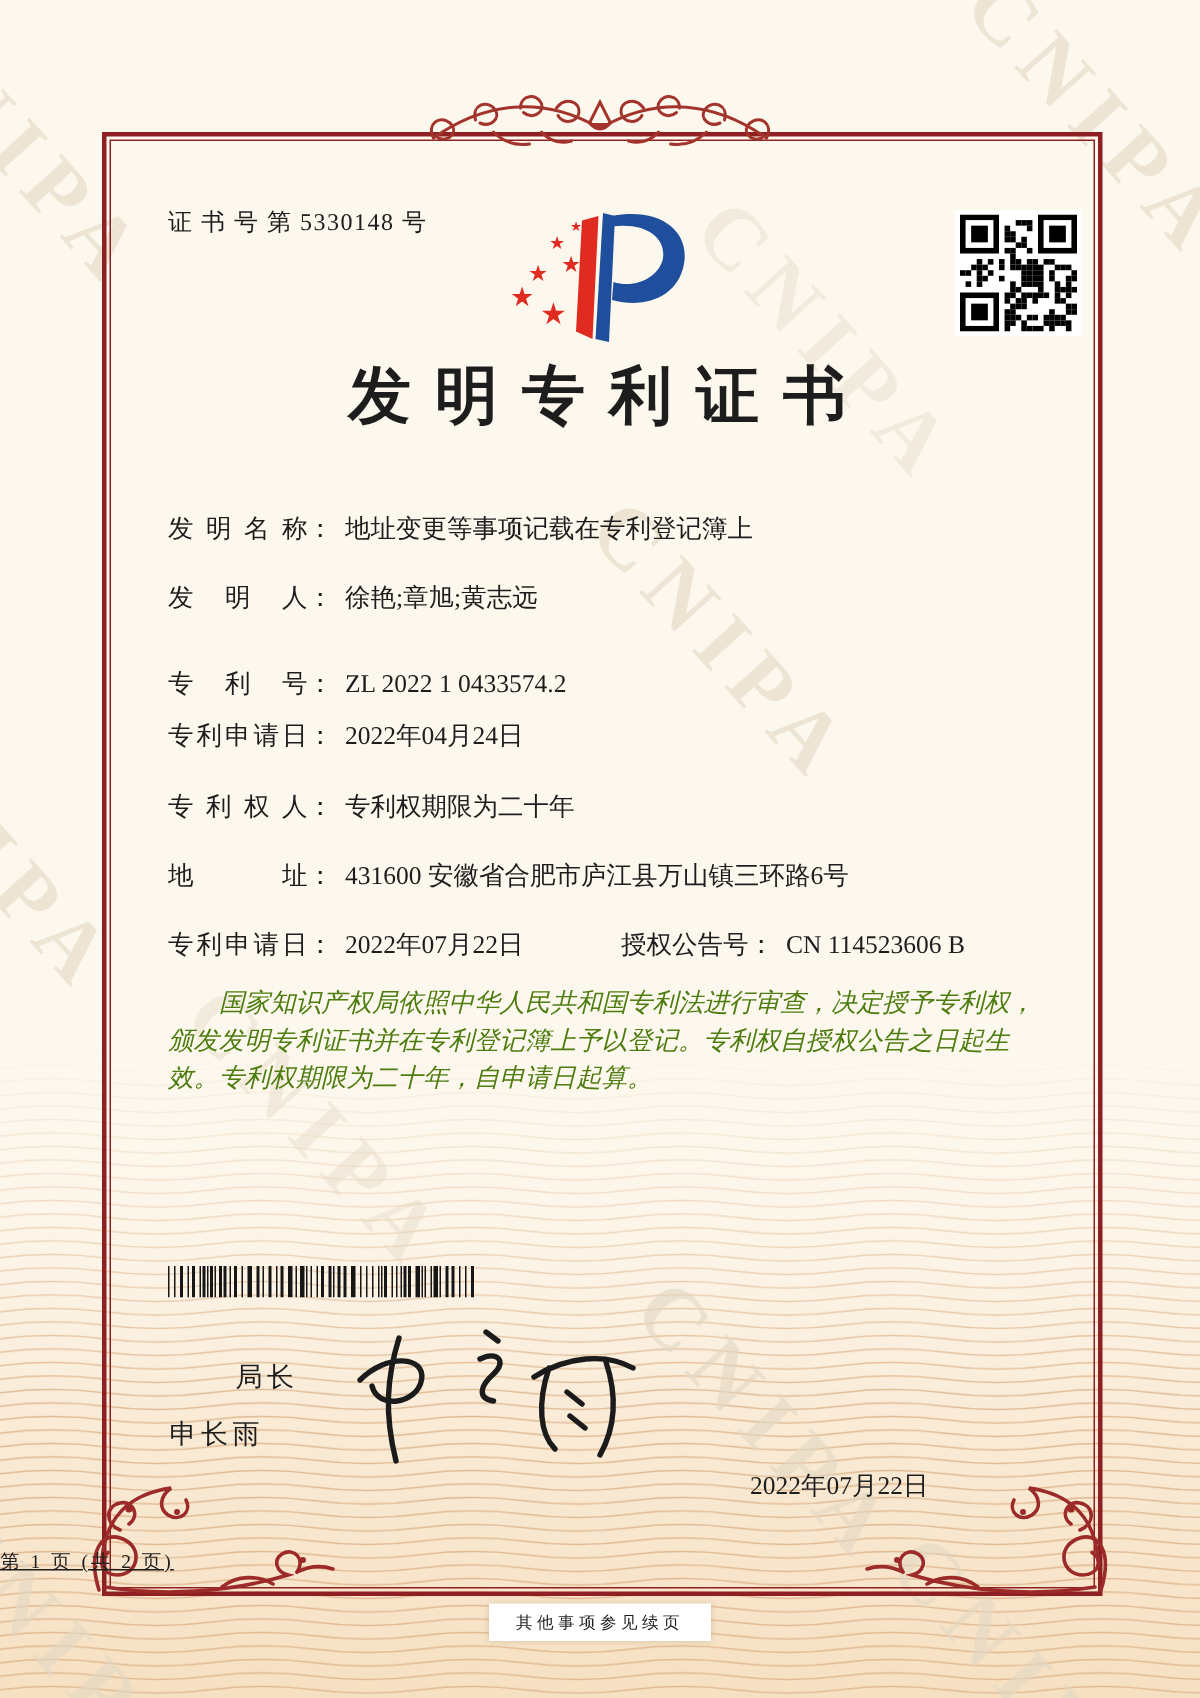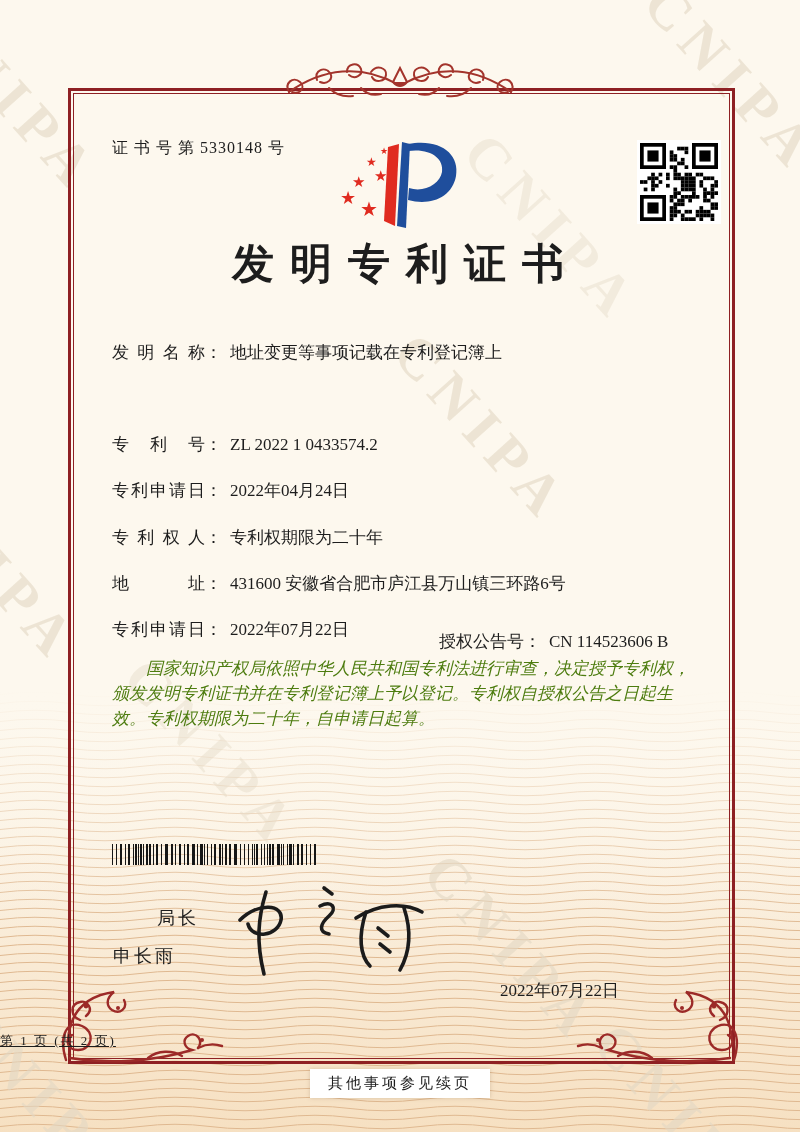--- a/index.html
+++ b/index.html
@@ -26,32 +26,32 @@
   .frame-inner{position:absolute;inset:2px;border:1px solid #8e2023;}
   .orn{position:absolute;z-index:3;}
   
   .c{position:absolute;z-index:4;}
   .cert-no{left:112px;top:138px;font-size:16px;letter-spacing:1px;}
   .title{left:0;right:4px;top:236px;text-align:center;font-size:42px;font-weight:bold;
          letter-spacing:16px;padding-left:16px;}
   .row{left:112px;font-size:17px;white-space:nowrap;}
   .row .lbl{display:inline-block;width:93px;text-align:justify;text-align-last:justify;vertical-align:top;}
   .row .val{margin-left:8px;}
-  .row .pair2{position:absolute;left:302px;top:12px;white-space:nowrap;margin-left:25px;}
+  .row .pair2{position:absolute;left:302px;top:0;white-space:nowrap;}
   .paras{left:112px;top:656px;width:580px;font-size:17px;line-height:25px;
          font-style:italic;color:#4d7c0f;}
   .paras p{margin:0;text-indent:2em;}
   .barcode{left:112px;top:844px;width:208px;height:21px;}
   .sig-title{left:113px;top:906px;font-size:18px;letter-spacing:3px;margin-left:44px;}
   .sig-name{left:113px;top:944px;font-size:18px;letter-spacing:3px;}
   .signature{left:228px;top:880px;}
   .date{left:500px;top:979px;font-size:17px;}
   .page-info{left:0;right:0;top:1032px;text-align:left;font-size:13px;letter-spacing:2px;text-decoration:underline;}
   .footer-note{left:50%;transform:translateX(-50%);top:1069px;background:#ffffff;
-    padding:5px 18px;font-size:15px;letter-spacing:3px;box-shadow:0 0 4px rgba(120,90,60,.25);}
+    padding:5px 18px;font-size:11px;letter-spacing:3px;box-shadow:0 0 4px rgba(120,90,60,.25);}
   .qr{left:637px;top:140px;width:78px;height:78px;background:#fff;padding:3px;}
   .logo{left:338px;top:134px;}
 </style>
 </head>
 <body>
 
 <div class="page">
 
   <div class="waves-zone">
     <div class="tint"></div>
@@ -271,21 +271,24 @@
       <rect x="0" y="14" width="7" height="7" fill="#000"></rect>
       <rect x="1" y="15" width="5" height="5" fill="#fff"></rect>
       <rect x="2" y="16" width="3" height="3" fill="#000"></rect>
     </svg>
 
   <div class="c title">发明专利证书</div>
 
   <div class="c row" style="top:341px">
     <span class="lbl">发明名称</span><span>：</span><span class="val">地址变更等事项记载在专利登记簿上</span>
   </div>
-  <div class="c row" style="top:433px">
+  <div class="c row" style="top:387px">
+    <span class="lbl">发明人</span><span>：</span><span class="val">徐艳;章旭;黄志远</span>
+  </div>
+  <div class="c row" style="top:444px">
     <span class="lbl">专利号</span><span>：</span><span class="val">ZL 2022 1 0433574.2</span>
   </div>
   <div class="c row" style="top:479px">
     <span class="lbl">专利申请日</span><span>：</span><span class="val">2022年04月24日</span>
   </div>
   <div class="c row" style="top:526px">
     <span class="lbl">专利权人</span><span>：</span><span class="val">专利权期限为二十年</span>
   </div>
   <div class="c row" style="top:572px">
     <span class="lbl">地址</span><span>：</span><span class="val">431600 安徽省合肥市庐江县万山镇三环路6号</span>

